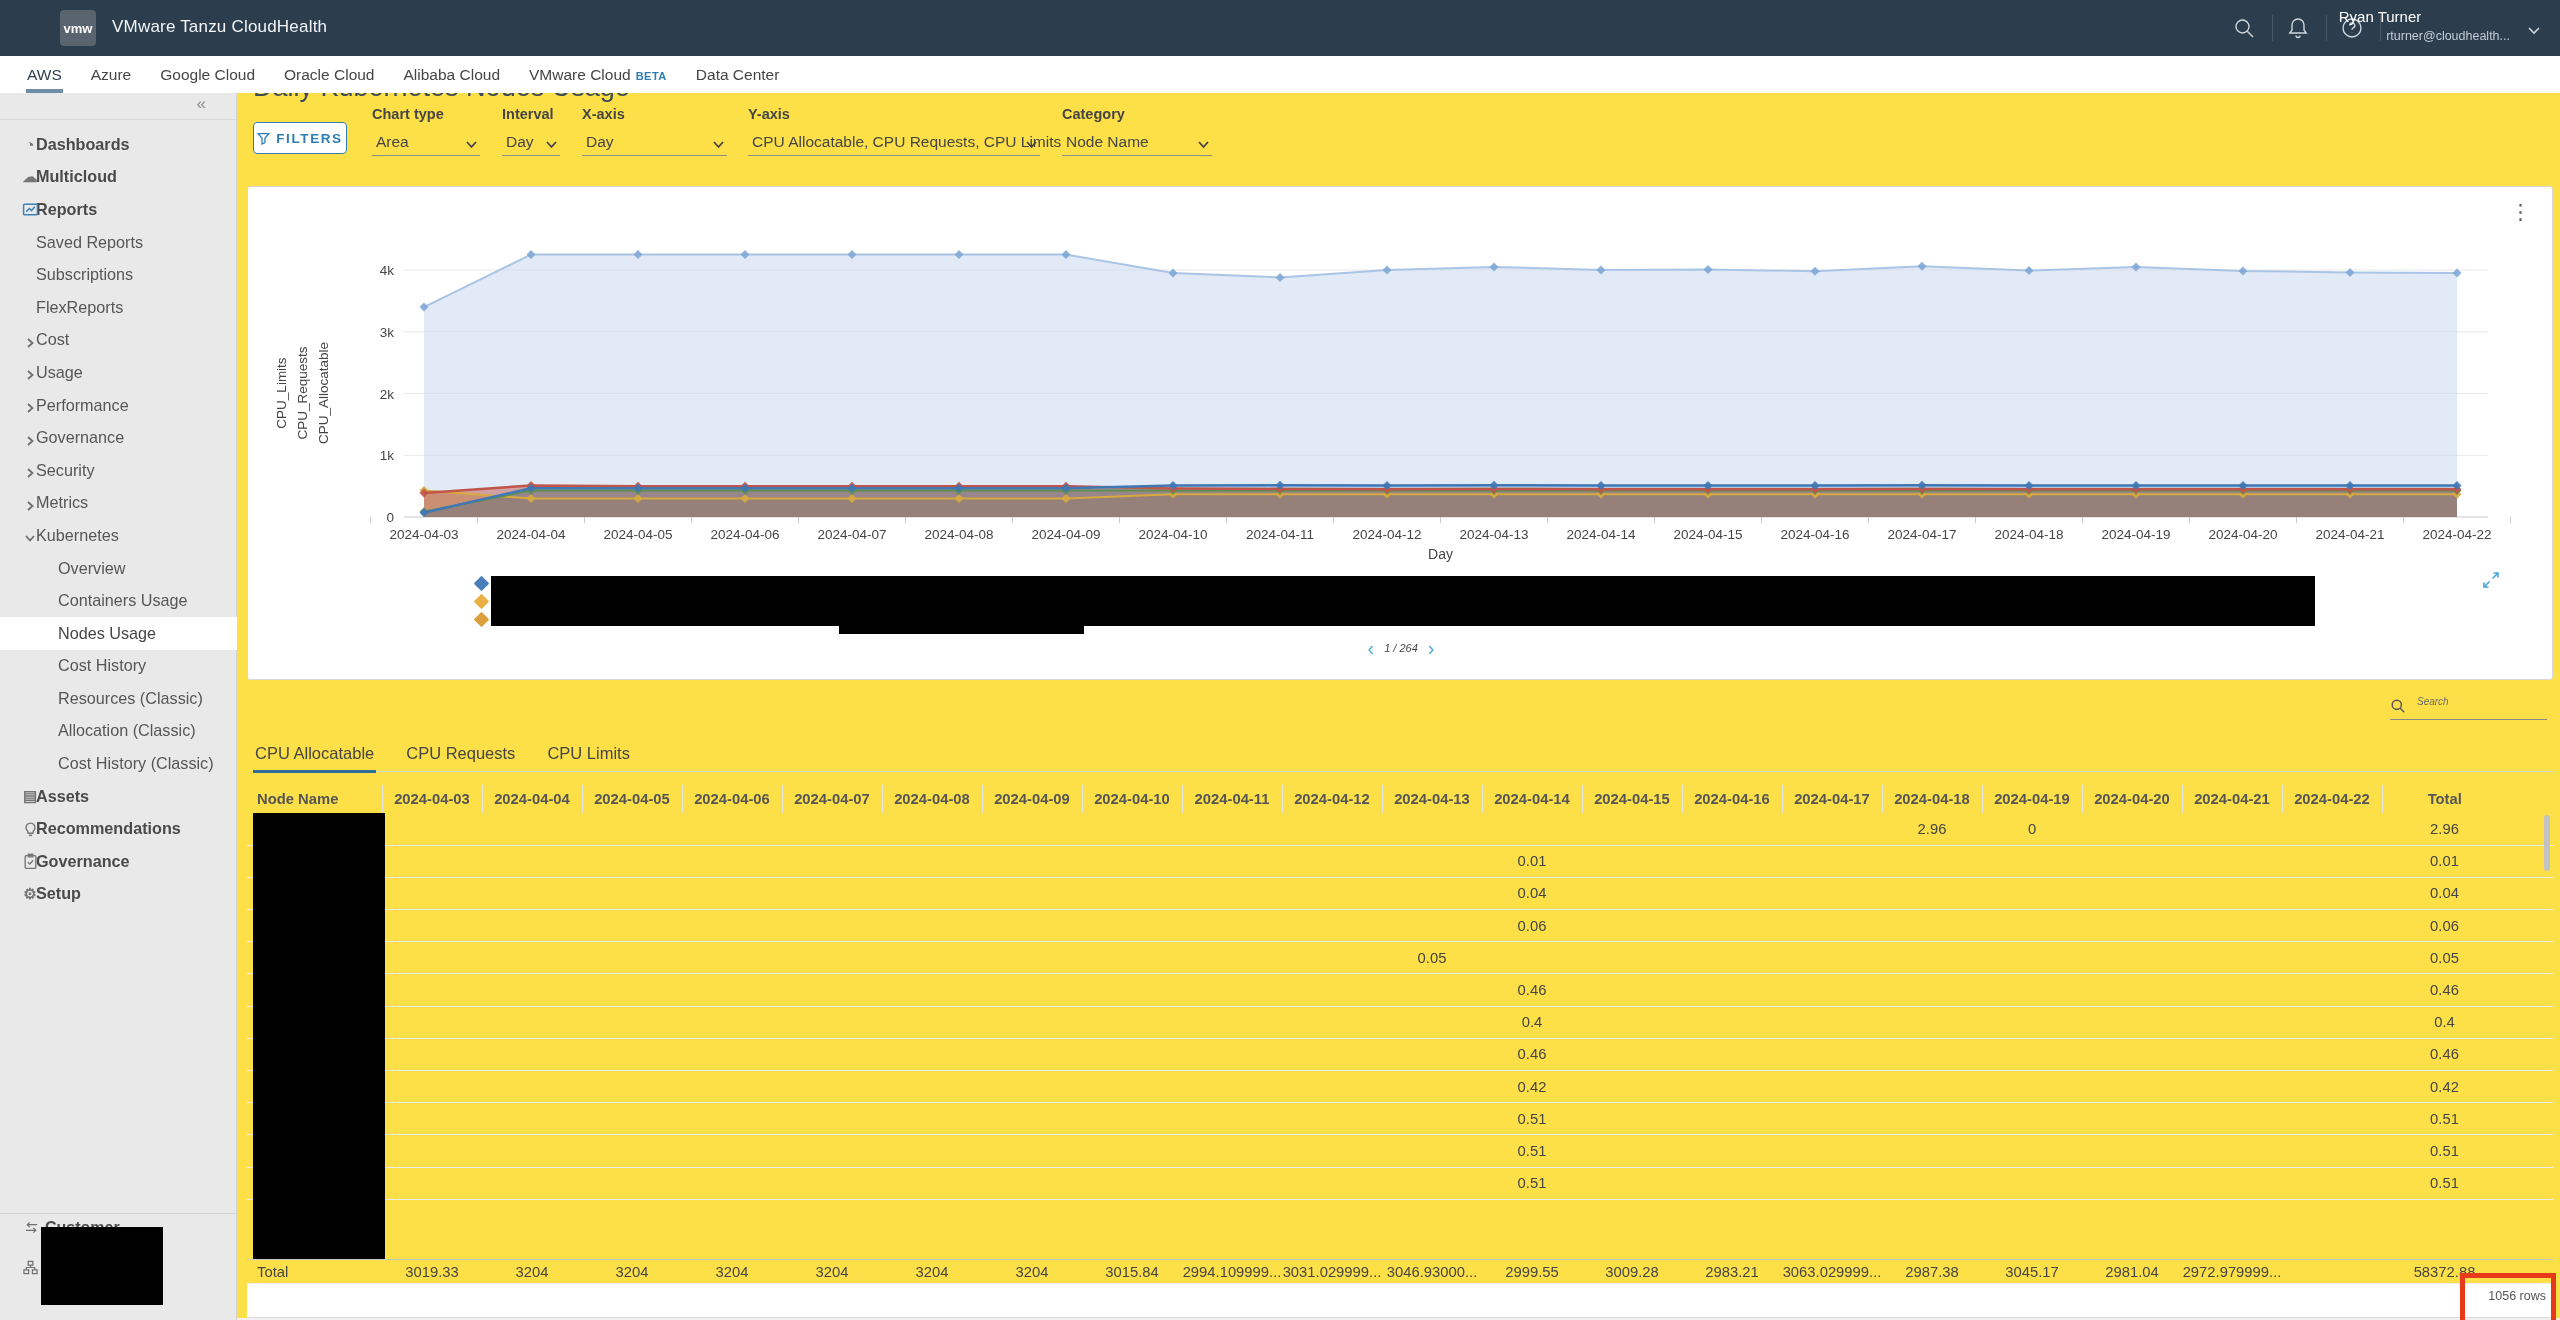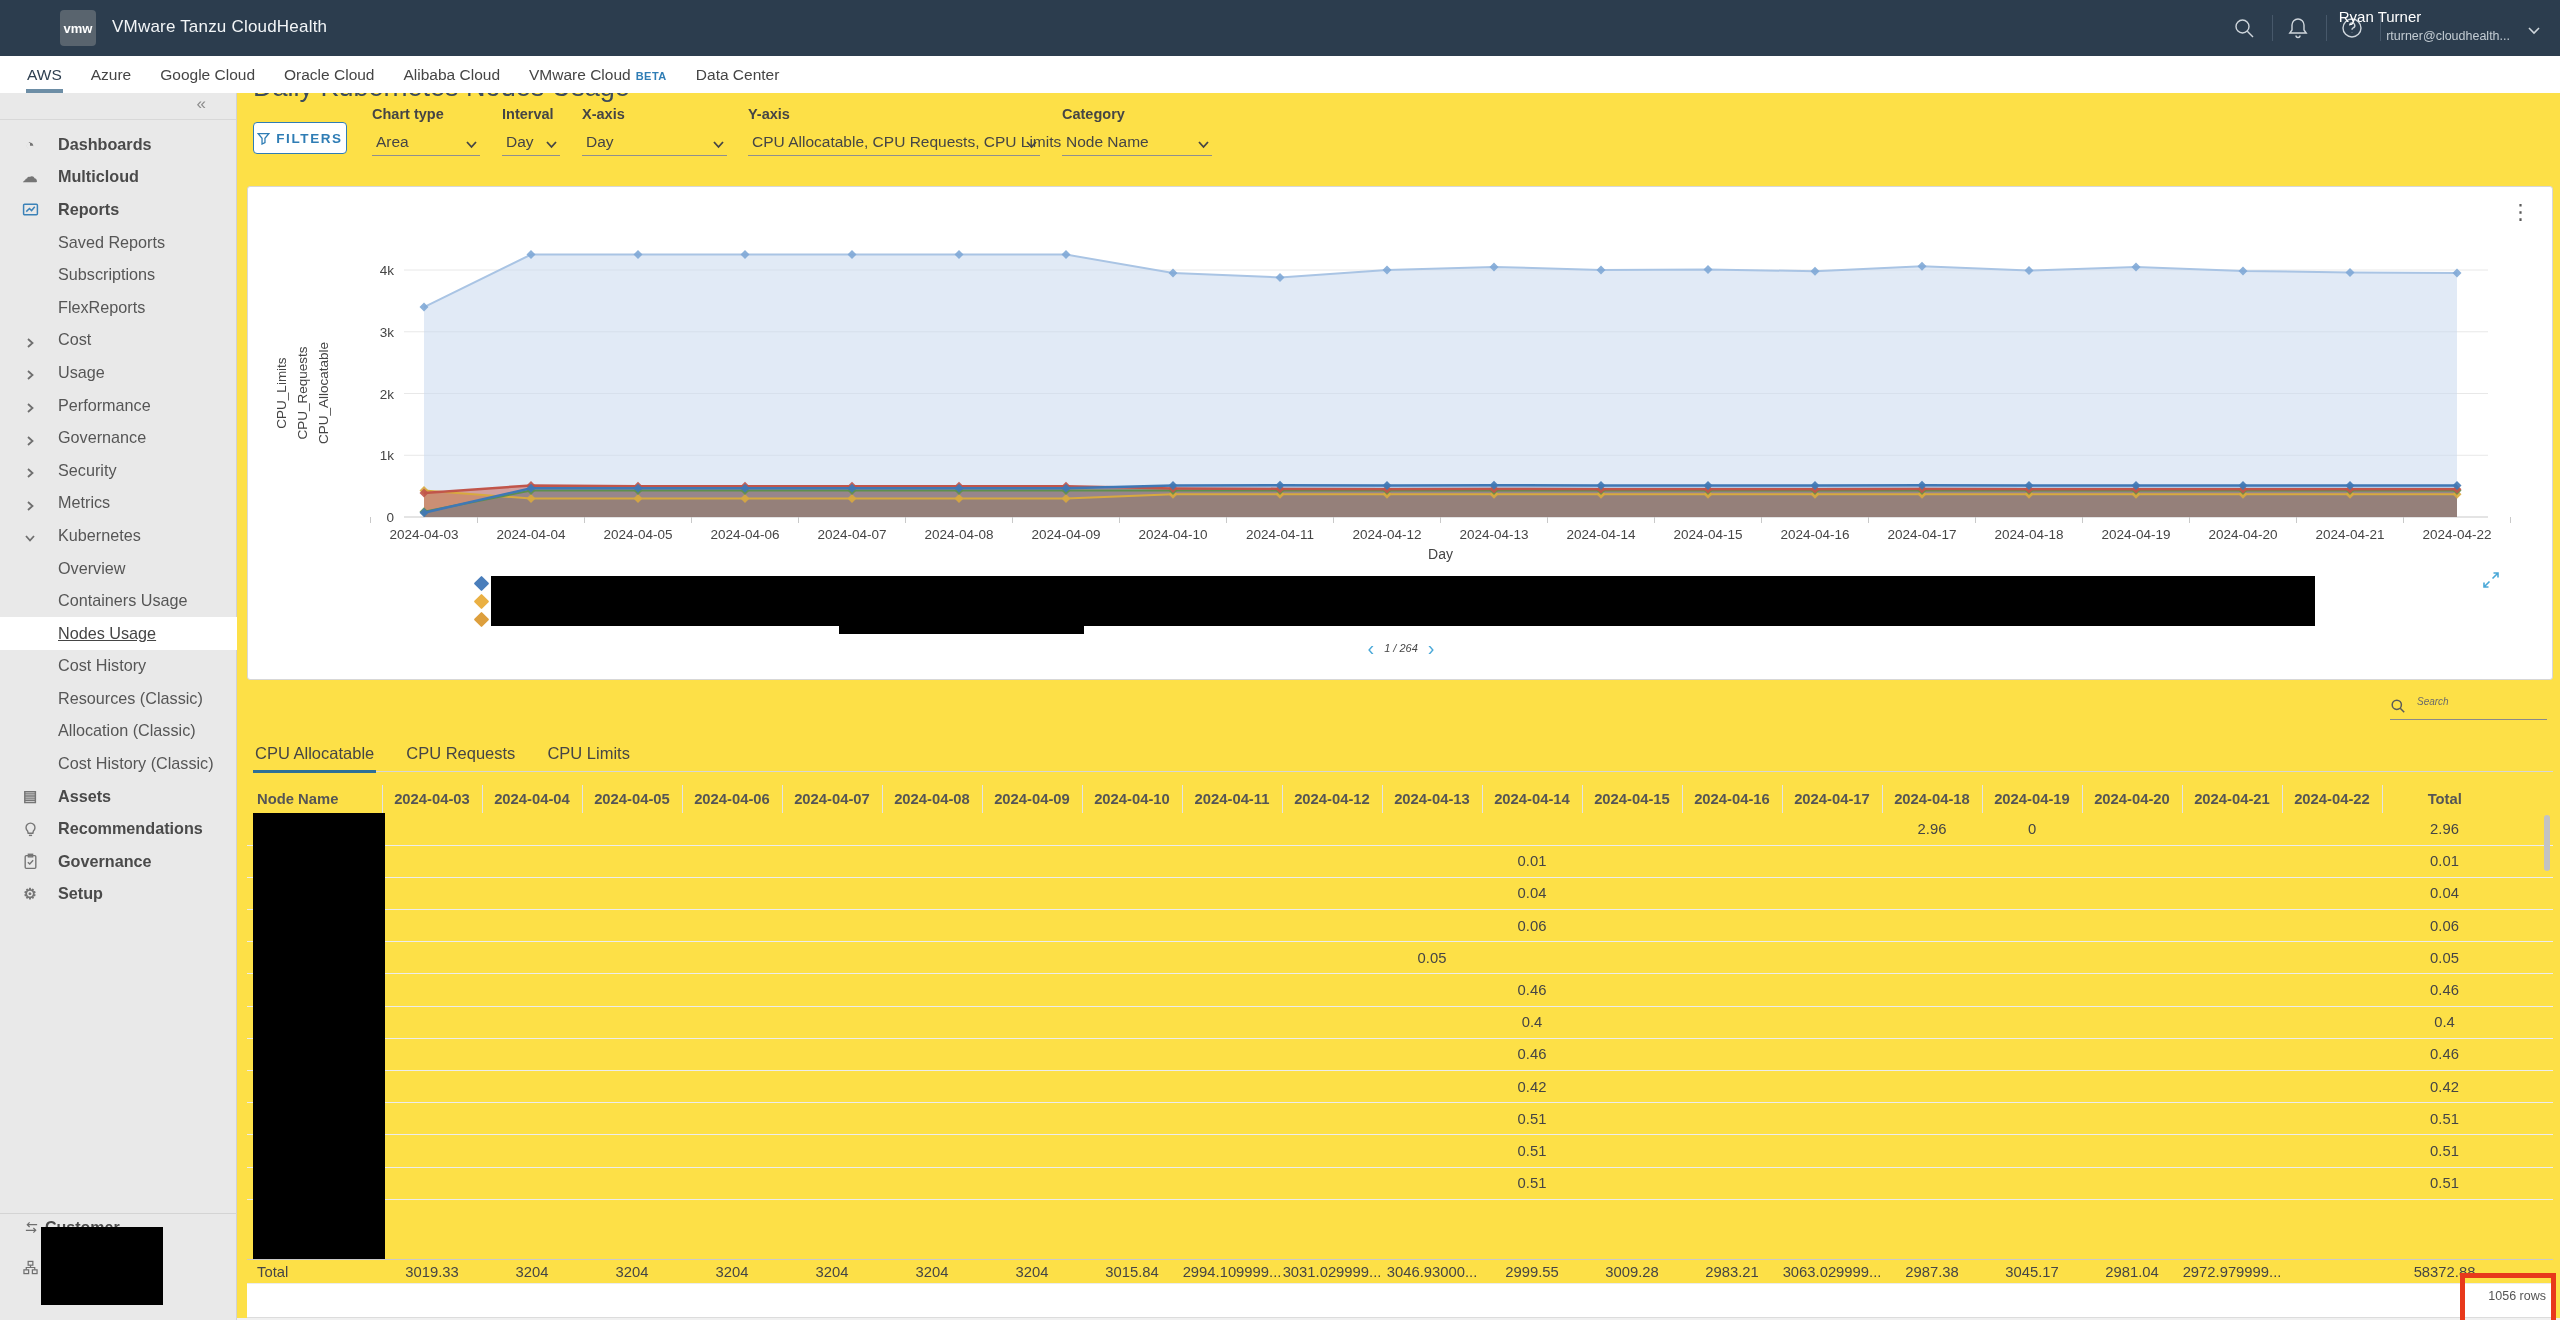--- a/index.html
+++ b/index.html
@@ -32,23 +32,23 @@
   .sidebar { position:absolute; left:0; top:92px; width:237px; height:1228px; background:#e9e9e9; border-right:1px solid #d2d2d2; z-index:10; }
   .collapse-row { position:relative; height:28px; border-bottom:1px solid #d8d8d8; }
   .collapse-btn { position:absolute; right:30px; top:2px; color:#8c8c8c; font-size:17px; }
   .sb-items { position:absolute; left:0; top:36px; width:237px; }
   .sb-row { position:relative; height:32.6px; display:flex; align-items:center; font-size:16.2px; color:#565656; }
   .sb-row.top { font-weight:bold; color:#4a4a4a; }
   .sb-row .sb-ico { position:absolute; left:20px; width:20px; height:20px; display:flex; align-items:center; justify-content:center; color:#757575; font-size:15px; }
   .sb-row .sb-ico svg { width:17px; height:17px; }
   .sb-row .sb-chev { position:absolute; left:24px; width:12px; height:12px; }
   .sb-row .sb-chev svg { width:12px; height:12px; stroke:#6f6f6f; fill:none; stroke-width:1.8; }
-  .sb-row .sb-label { margin-left:58px; white-space:nowrap; }
+  .sb-row .sb-label { margin-left:36px; white-space:nowrap; }
   .sb-row.sub2 .sb-label { margin-left:58px; }
-  .sb-row.selected { background:#ffffff; color:#454545;text-decoration:underline; }
+  .sb-row.selected { background:#ffffff; color:#454545; }
   .sb-bottom-div { position:absolute; left:0; top:1121px; width:237px; border-top:1px solid #d4d4d4; }
   .customer-row { position:absolute; left:0; top:1126px; width:237px; height:22px; }
   .customer-label { position:absolute; left:45px; top:1px; font-size:16px; font-weight:bold; color:#4a4a4a; }
   .swap-ico { position:absolute; left:24px; top:2px; }
   .swap-ico svg, .org-ico svg { stroke:#6f6f6f; fill:none; stroke-width:1.3; }
   .customer-redaction { position:absolute; left:41px; top:1135px; width:122px; height:78px; background:#000; }
   .org-ico { position:absolute; left:23px; top:1168px; width:15px; height:15px; }
 
   
   .page-title { position:absolute; left:253px; top:72px; font-size:27px; font-weight:500; color:#3c4b5b; z-index:5; }

